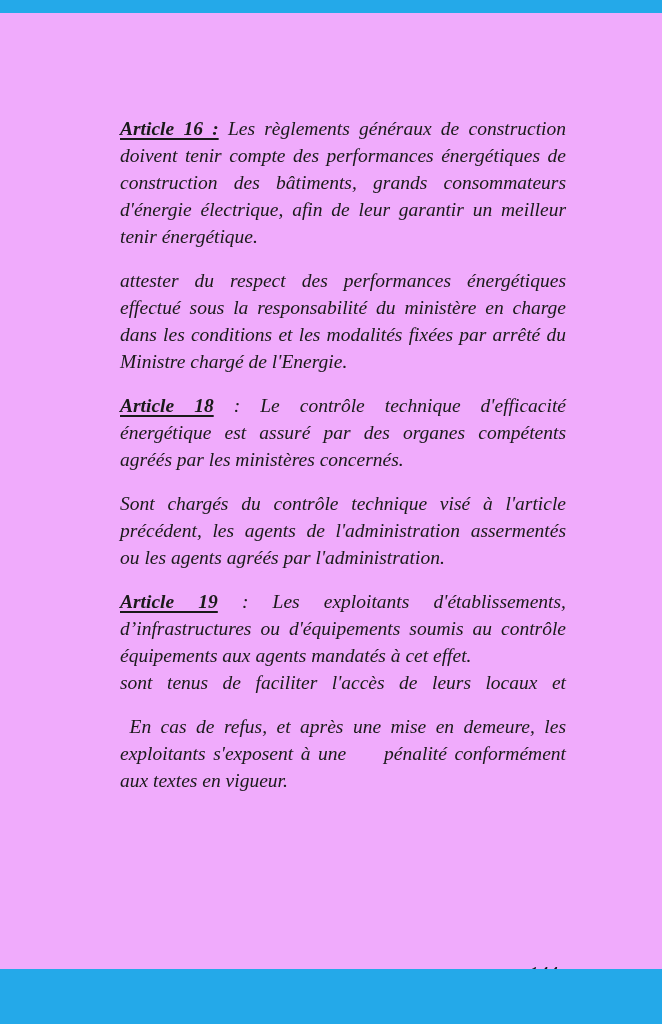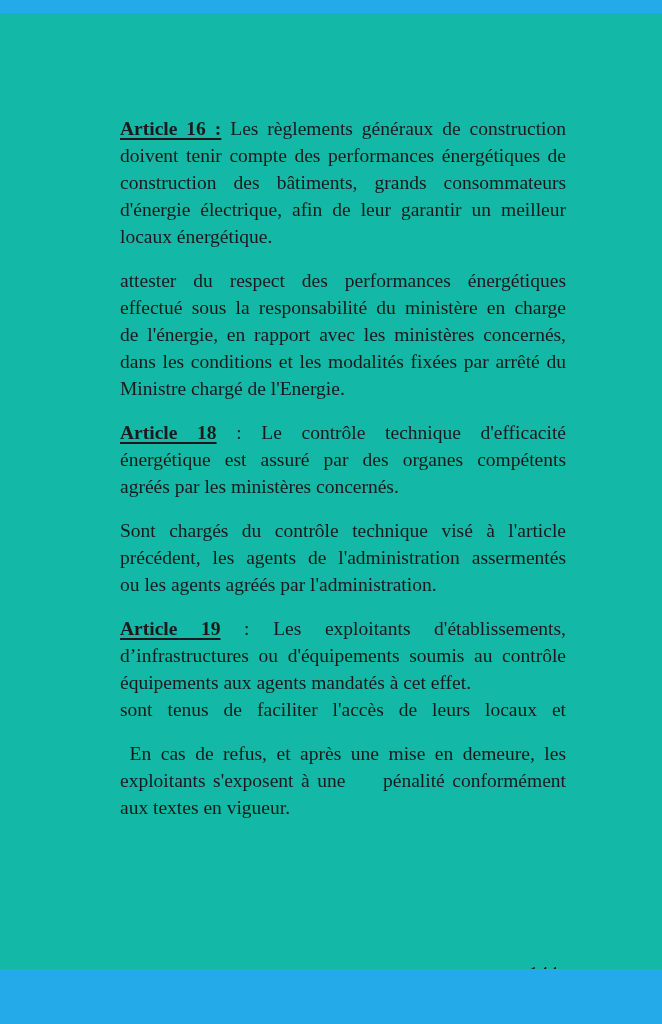--- a/index.html
+++ b/index.html
@@ -63,35 +63,34 @@
     right: 104px;
     font-size: 19.5px;
     line-height: 27px;
     text-align: right;
     margin-top: 29px;
   }
 </style>
 </head>
 <body>
 
-<div class="page" style="background: #14b8a6; color: rgb(26, 26, 26);">
+<div class="page" style="background: #f0abfc; color: rgb(26, 26, 26); font-style: italic;">
   <div class="bar bar-top" style="background: rgb(36, 169, 233);"></div>
 
   <div class="text-block">
       <div class="para">
         <div class="line"><span class="head">Article 16 :</span> Les règlements généraux de construction</div>
         <div class="line">doivent tenir compte des performances énergétiques de</div>
         <div class="line">construction des bâtiments, grands consommateurs</div>
         <div class="line">d'énergie électrique, afin de leur garantir un meilleur</div>
-        <div class="line last">locaux énergétique.</div>
+        <div class="line last">tenir énergétique.</div>
       </div>
       <div class="para">
         <div class="line">attester du respect des performances énergétiques</div>
         <div class="line">effectué sous la responsabilité du ministère en charge</div>
-        <div class="line">de l'énergie, en rapport avec les ministères concernés,</div>
         <div class="line">dans les conditions et les modalités fixées par arrêté du</div>
         <div class="line last">Ministre chargé de l'Energie.</div>
       </div>
       <div class="para">
         <div class="line"><span class="head">Article 18</span> : Le contrôle technique d'efficacité</div>
         <div class="line">énergétique est assuré par des organes compétents</div>
         <div class="line last">agréés par les ministères concernés.</div>
       </div>
       <div class="para">
         <div class="line">Sont chargés du contrôle technique visé à l'article</div>

